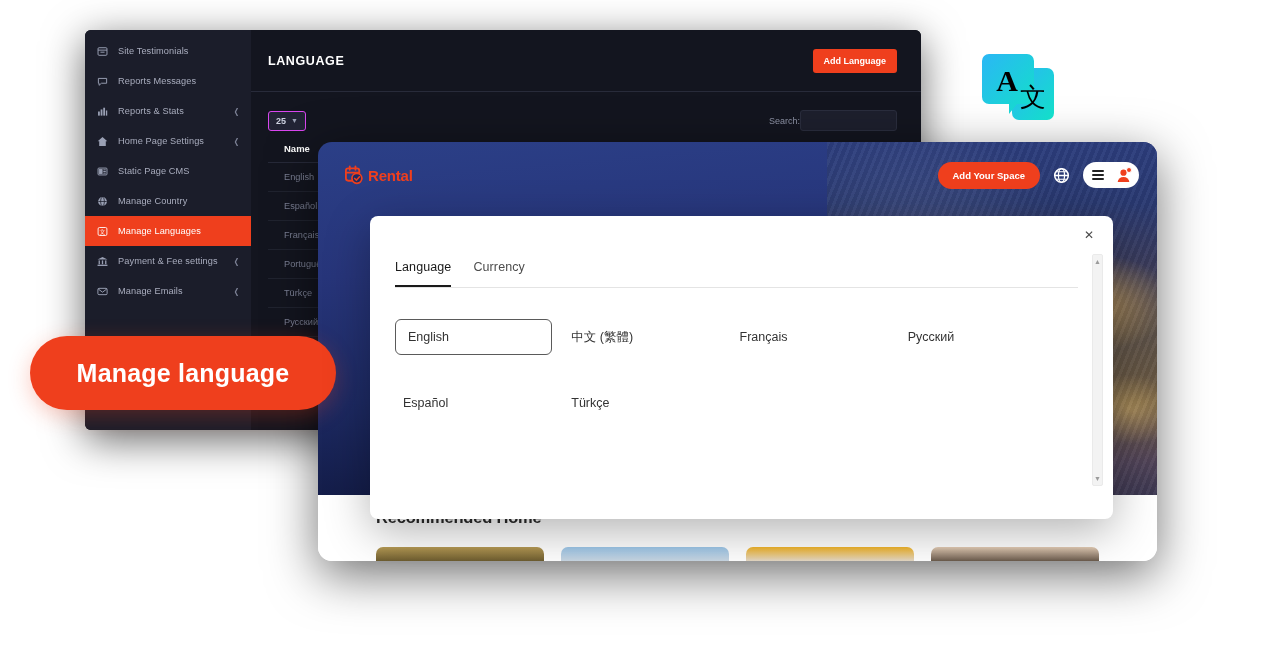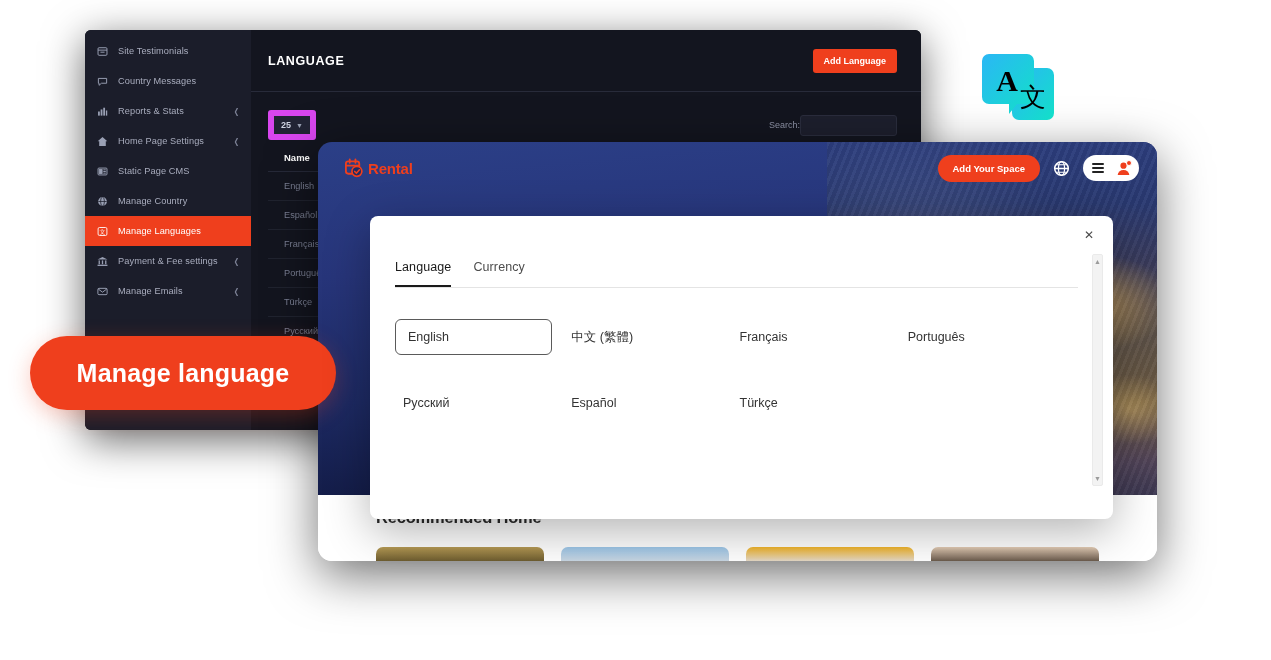--- a/index.html
+++ b/index.html
@@ -74,21 +74,21 @@
     padding: 7px 11px;
     cursor: pointer;
   }
   .admin-toolbar {
     display: flex; align-items: center; justify-content: space-between;
     padding: 18px 24px 0 17px;
   }
   .len-select {
     background: #222435; color: #cfd3e2;
     font-size: 9px; font-weight: bold;
-    border: 6px solid #d946ef; border-radius: 3px;
+    border: 1px solid #d946ef; border-radius: 3px;
     padding: 4px 7px;
     display: flex; align-items: center; gap: 5px;
   }
   .len-select .caret { font-size: 7px; color: #9aa0b4; }
   .search-wrap { display: flex; align-items: center; }
   .search-lbl { color: #8e93a6; font-size: 9px; }
   .search-box {
     width: 97px; height: 21px;
     background: #1d1f2d; border: 1px solid #2a2d3d; border-radius: 3px;
   }
@@ -156,21 +156,21 @@
     position:absolute; inset:0;
     background:
       repeating-linear-gradient(112deg, rgba(255,255,255,.035) 0 3px, rgba(0,0,0,.05) 3px 7px),
       radial-gradient(circle at 28% 30%, rgba(255,255,255,.10), transparent 40%);
   }
   .windmill {
     position: absolute; left: 422px; top: 186px; width: 60px; height: 62px;
     opacity: .75; z-index: 2;
   }
   .front-header {
-    position: absolute; left: 0; right: 0; top: 0;
+    position: absolute; left: 0; right: 0; top: 7px;
     height: 52px;
     display: flex; align-items: center; justify-content: space-between;
     padding: 0 18px 0 26px;
     z-index: 5;
   }
   .brand { display: flex; align-items: center; gap: 3px; }
   .brand-name { color: #ef3f1d; font-size: 15px; font-weight: bold; letter-spacing: -.2px; }
   .header-right { display: flex; align-items: center; gap: 13px; }
   .btn-add-space {
     background: #ef3f1d; color: #fff;
@@ -290,21 +290,21 @@
             </svg>
           </span>
           <span class="lbl">Site Testimonials</span>
         </div>
         <div class="nav-item">
           <span class="ico">
             <svg viewBox="0 0 16 16" fill="none" stroke="currentColor" stroke-width="1.4">
               <path d="M2 3.5h12v7H6.5L3 13.5V10.5H2z" stroke-linejoin="round"></path>
             </svg>
           </span>
-          <span class="lbl">Country Messages</span>
+          <span class="lbl">Reports Messages</span>
         </div>
         <div class="nav-item">
           <span class="ico">
             <svg viewBox="0 0 16 16" fill="currentColor">
               <rect x="1.5" y="8" width="2.6" height="6"></rect>
               <rect x="5.3" y="5" width="2.6" height="9"></rect>
               <rect x="9.1" y="2.5" width="2.6" height="11.5"></rect>
               <rect x="12.9" y="6.5" width="2" height="7.5"></rect>
             </svg>
           </span>
@@ -492,21 +492,20 @@
 
     <div class="modal-tabs" id="modal-tabs">
         <div class="modal-tab active">Language</div>
         <div class="modal-tab">Currency</div>
       </div>
 
     <div class="lang-grid" id="lang-grid">
         <div class="lang-cell selected">English</div>
         <div class="lang-cell">中文 (繁體)</div>
         <div class="lang-cell">Français</div>
-        <div class="lang-cell">Português</div>
         <div class="lang-cell">Русский</div>
         <div class="lang-cell">Español</div>
         <div class="lang-cell">Türkçe</div>
       </div>
 
     <div class="modal-scrollbar">
       <div class="sb-arrow up">▲</div>
       <div class="sb-arrow down">▼</div>
     </div>
   </div>

